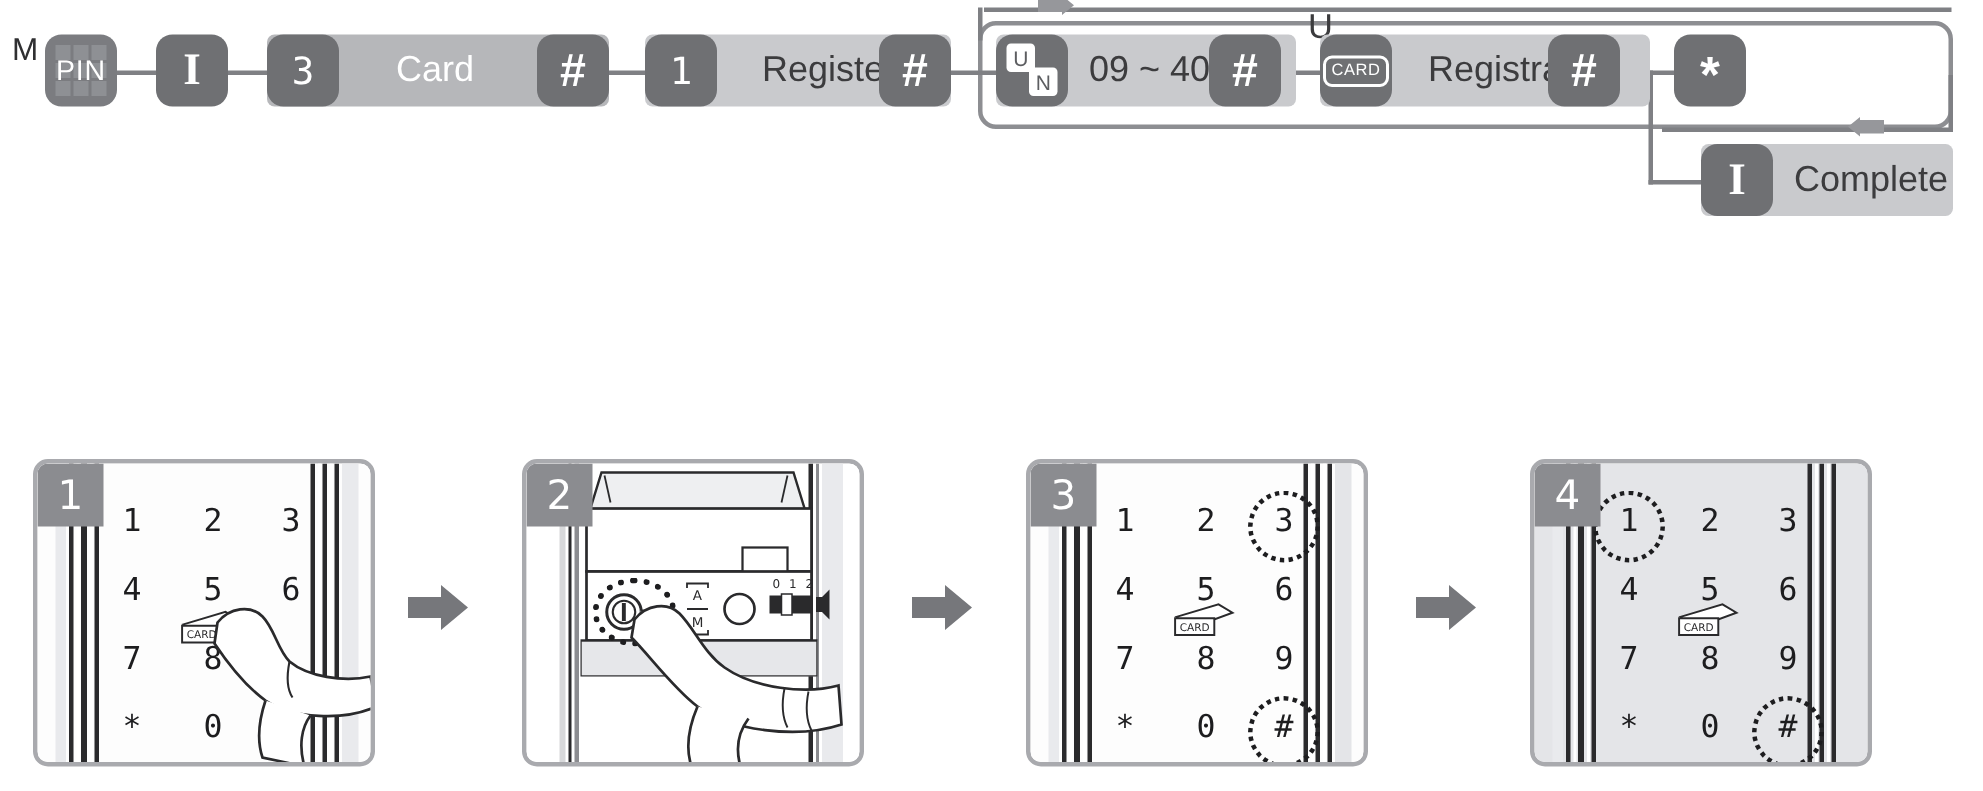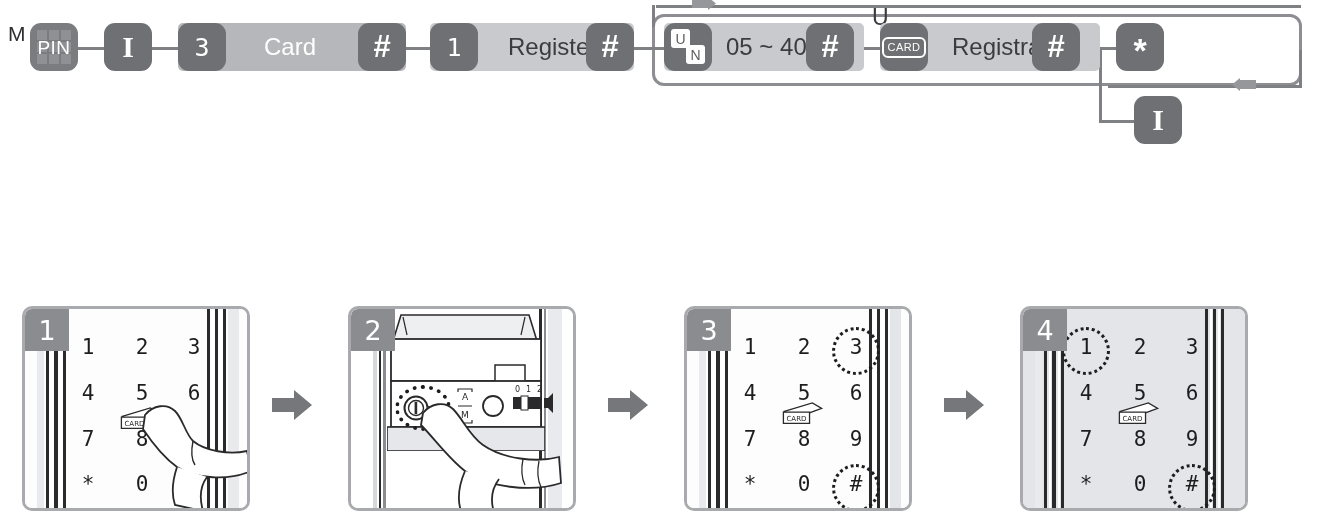--- a/index.html
+++ b/index.html
@@ -186,21 +186,21 @@
     <span class="ptext" style="left:78px;">Register</span>
   </div>
   <div class="key lcd" style="left:430px;top:23px;">
     <span>1</span>
   </div>
   <div class="key" style="left:586px;top:23px;">
     <span class="hashglyph">#</span>
   </div>
 
   <div class="pill" style="left:664px;top:23px;width:200px;">
-    <span class="ptext" style="left:62px;">05 ~ 40</span>
+    <span class="ptext" style="left:62px;">09 ~ 40</span>
   </div>
   <div class="key un" style="left:664px;top:23px;">
     <span class="ub">U</span>
     <span class="nb">N</span>
   </div>
   <div class="key" style="left:806px;top:23px;">
     <span class="hashglyph">#</span>
   </div>
 
   <div class="ulabel" style="left:872px;top:4px;">U</div>
@@ -215,20 +215,23 @@
     <span class="hashglyph">#</span>
   </div>
 
   <div class="key" style="left:1116px;top:23px;">
     <span class="starglyph">*</span>
   </div>
 
   <div class="vconn" style="left:1099px;top:47px;height:76px;"></div>
   <div class="conn" style="left:1099px;top:120px;width:36px;"></div>
 
+  <div class="pill" style="left:1134px;top:96px;width:168px;">
+    <span class="ptext" style="left:62px;">Complete</span>
+  </div>
   <div class="key" style="left:1134px;top:96px;">
     <span class="iglyph">I</span>
   </div>
 </div>
 
 <div id="steps">
 
   <div class="panel" style="left:22px;">
     <div class="face"></div>
     <div class="stripes" style="left:12px;width:30px;">

